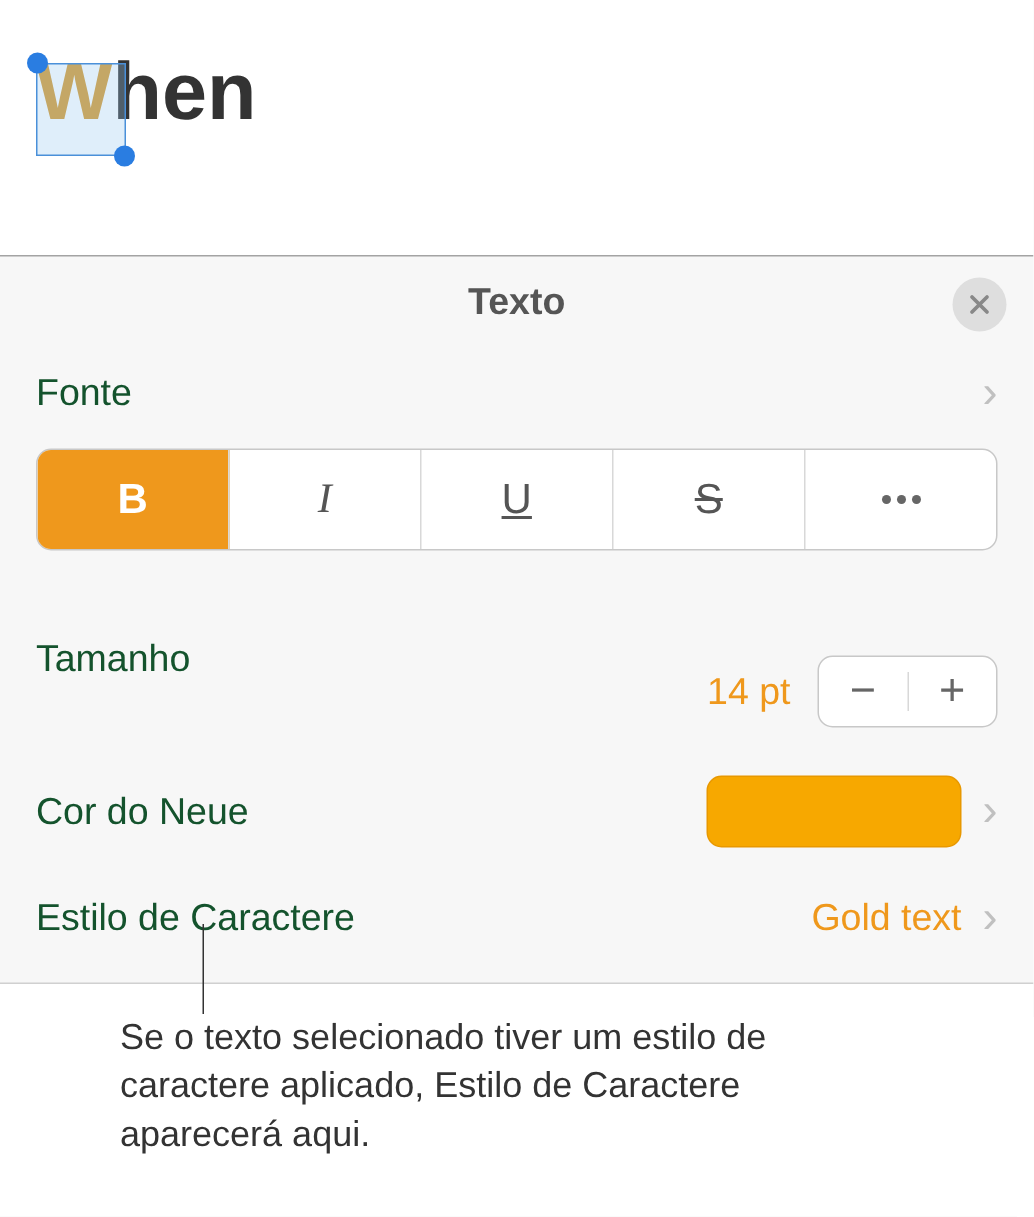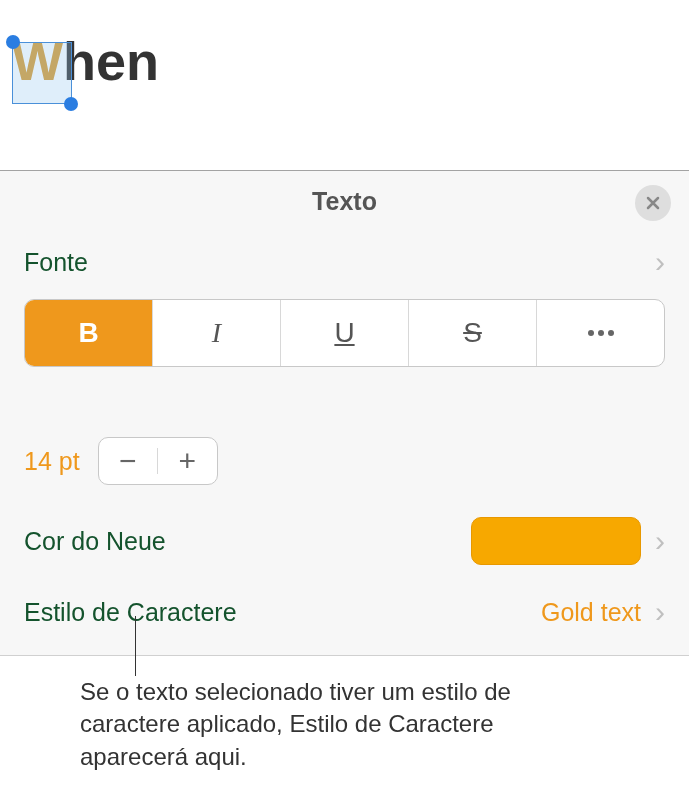--- a/index.html
+++ b/index.html
@@ -10,21 +10,21 @@
     body {
       font-family: -apple-system, BlinkMacSystemFont, "Helvetica Neue", sans-serif;
       background: #ffffff;
       width: 689px;
       height: 811px;
       overflow: hidden;
     }
     .preview-area {
       height: 170px;
       background: #ffffff;
-      padding: 30px 12px;
+      padding: 30px 24px;
       position: relative;
     }
     .selected-text {
       display: inline-block;
       position: relative;
       font-size: 54px;
       font-weight: 700;
     }
     .selection-box {
       position: absolute;
@@ -265,20 +265,21 @@
     <div class="format-btn">
       <div class="dots">
         <span></span>
           <span></span>
           <span></span>
       </div>
     </div>
   </div>
 
   <div class="row size-row">
+    <div class="row-label">Tamanho</div>
     <div class="row-value">
       <span class="row-value-text">14 pt</span>
       <div class="stepper">
         <div class="stepper-btn">−</div>
         <div class="stepper-divider"></div>
         <div class="stepper-btn">+</div>
       </div>
     </div>
   </div>
 

